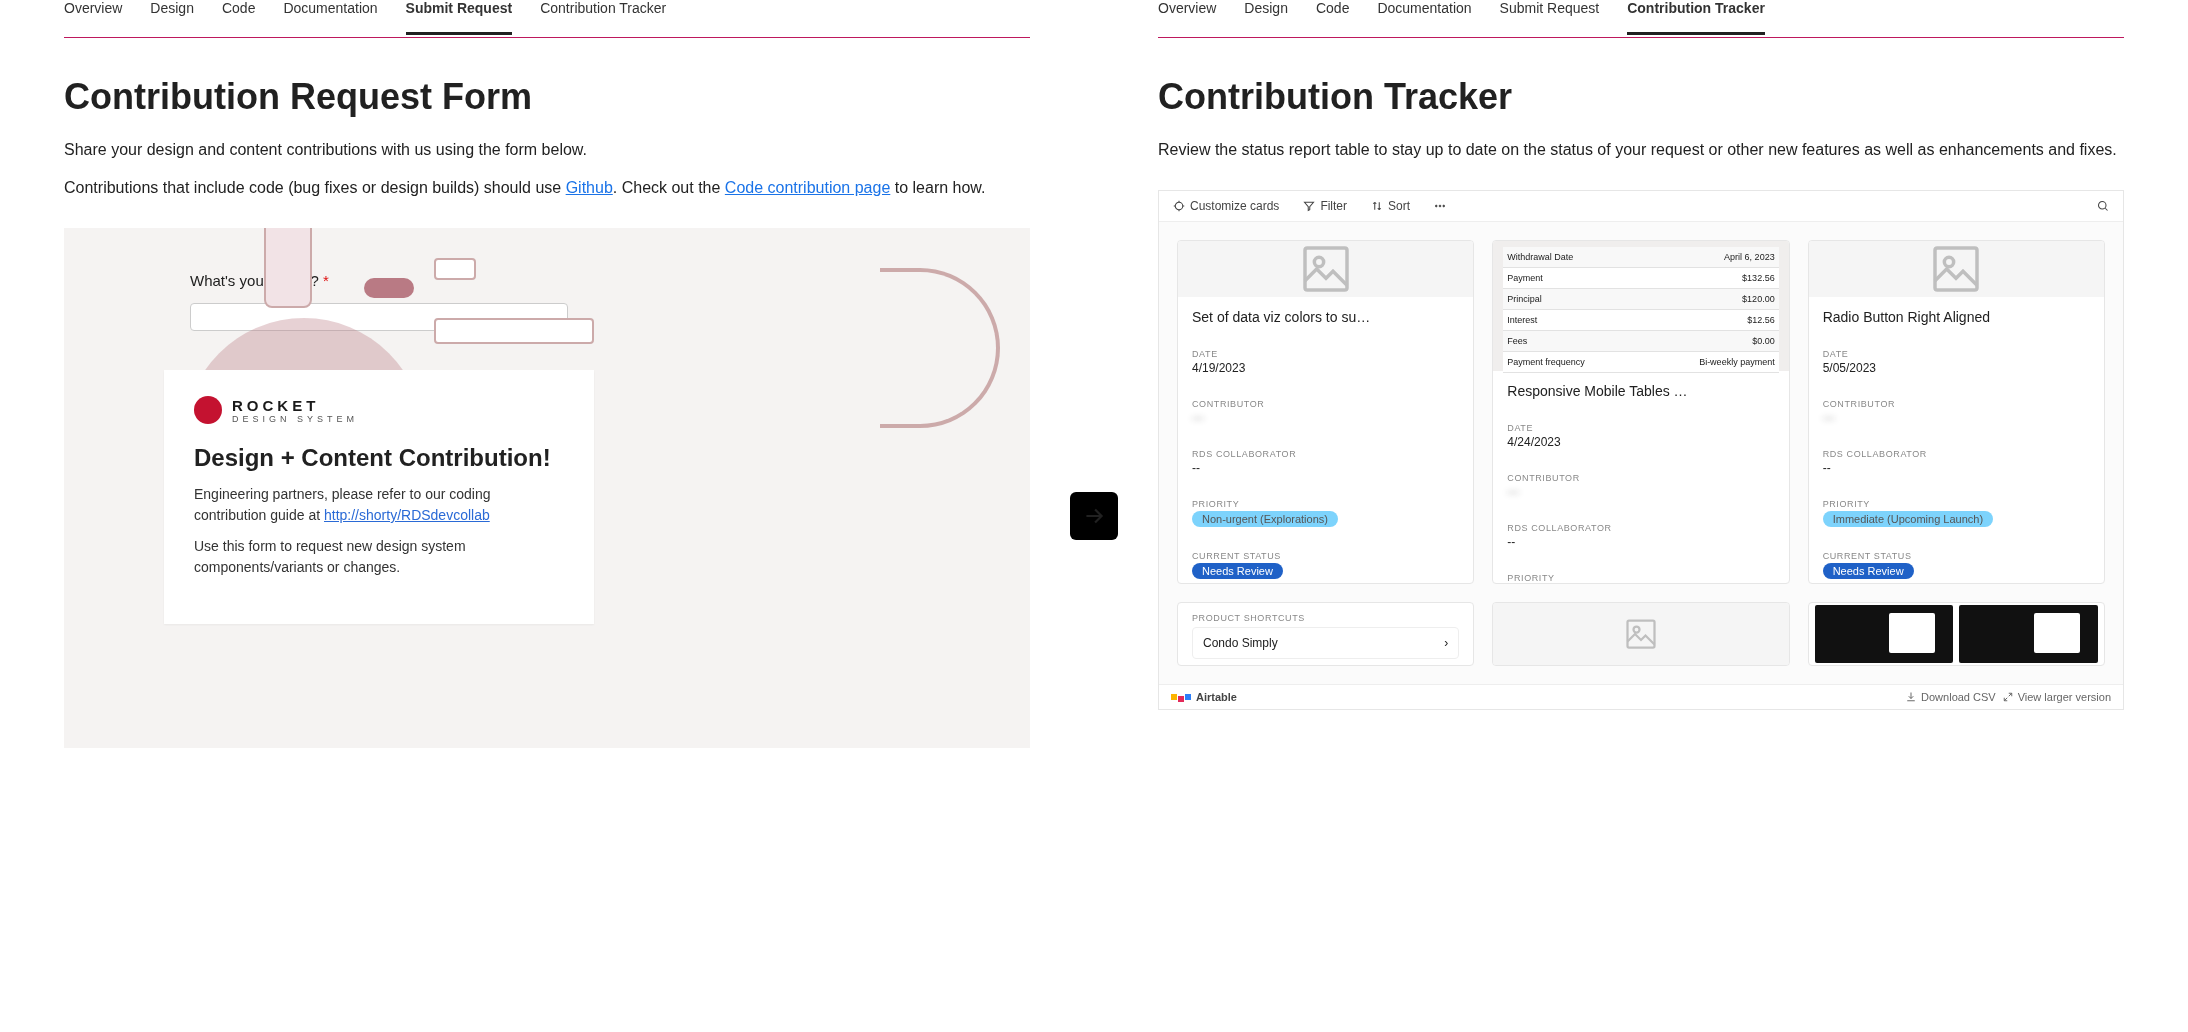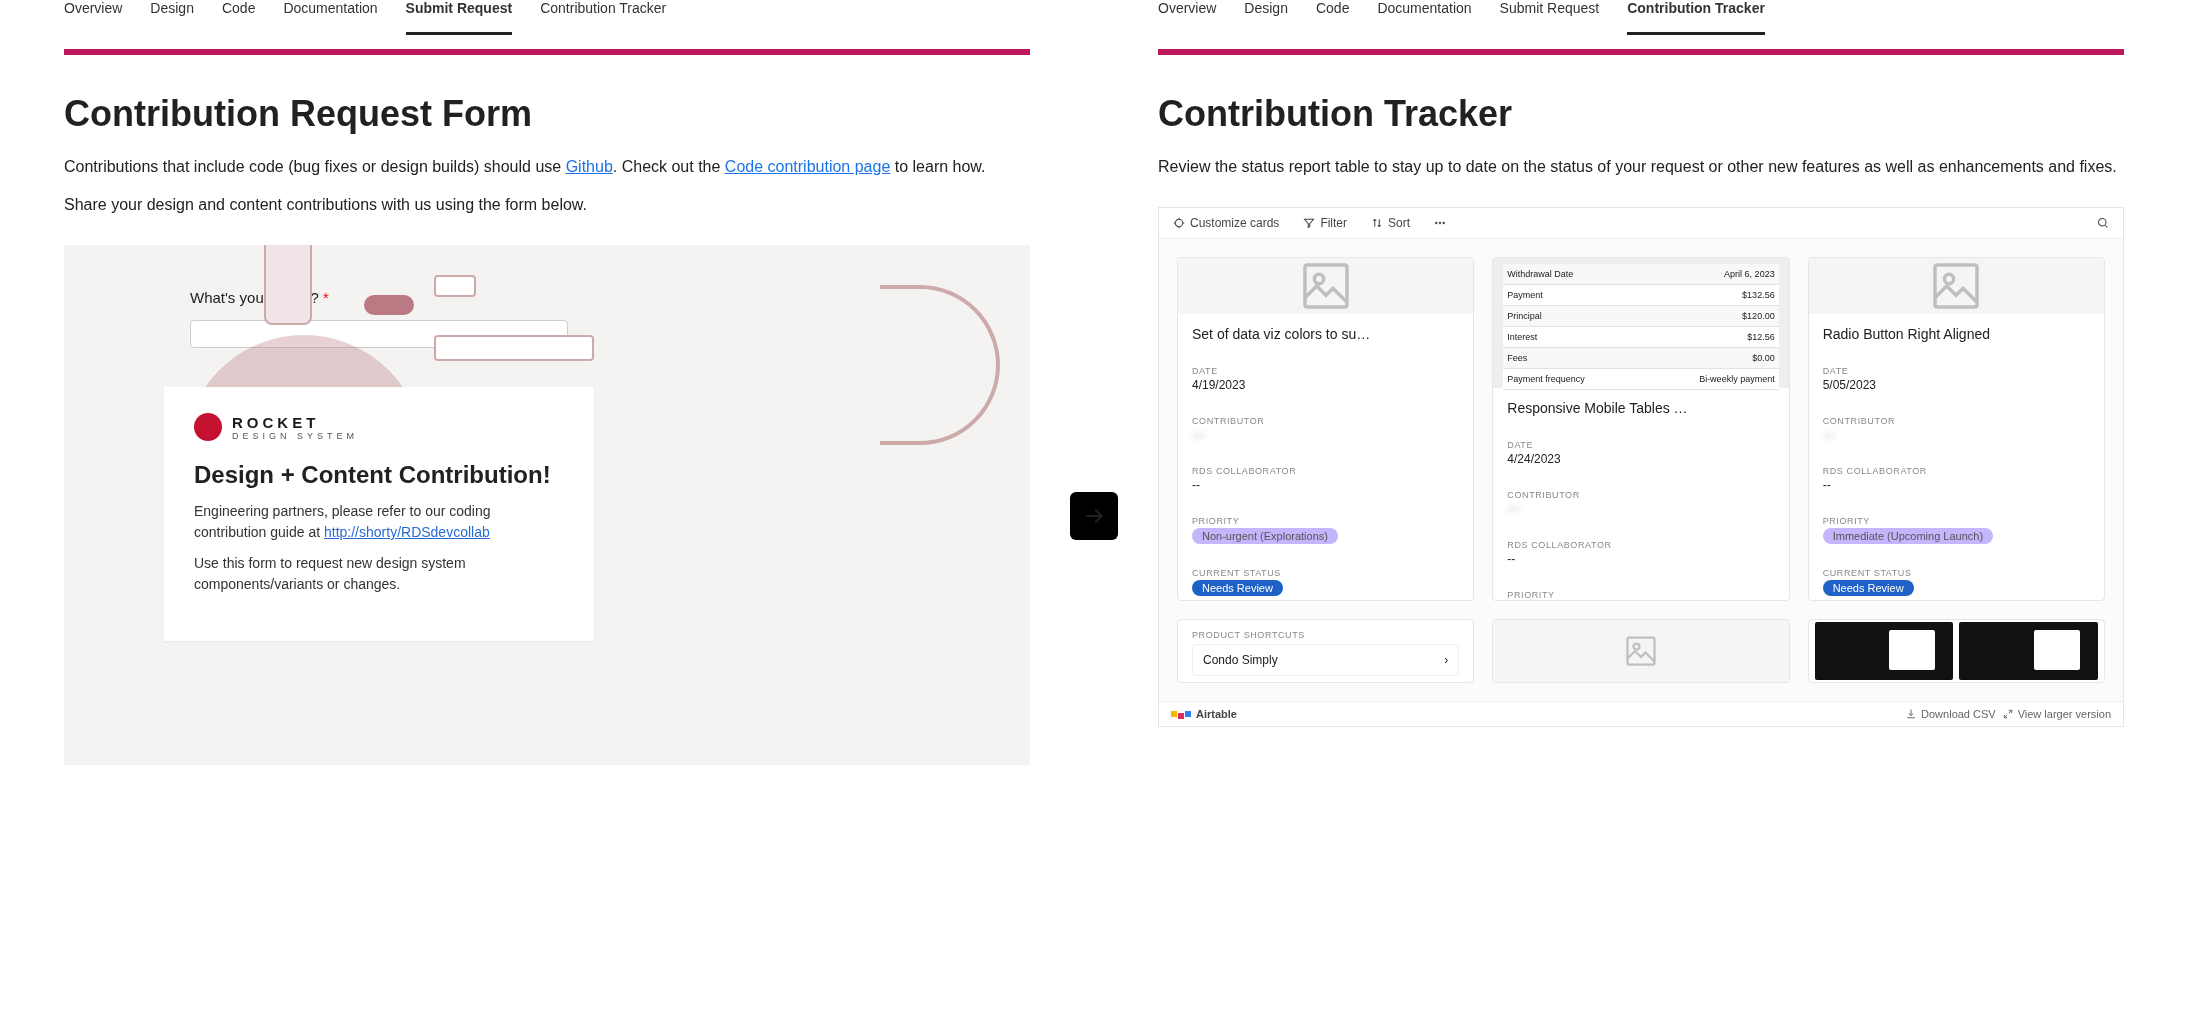--- a/index.html
+++ b/index.html
@@ -17,22 +17,22 @@
       padding: 0 64px;
       position: relative;
     }
     .panel-left { width: 50%; }
     .panel-right { width: 50%; }
 
     
     .tabs {
       display: flex;
       gap: 28px;
-      border-bottom: 6px solid #be185d;
-      height: 55px;
+      border-bottom: 1px solid #be185d;
+      height: 38px;
       align-items: flex-start;
       font-size: 14px;
     }
     .tab {
       padding-bottom: 16px;
       color: #333;
       cursor: pointer;
       font-weight: 400;
       border-bottom: 3px solid transparent;
     }
@@ -194,21 +194,21 @@
     .label { font-size: 9px; letter-spacing: .6px; text-transform: uppercase; color: #888; margin-top: 24px; }
     .val { font-size: 12px; margin-top: 2px; }
     .blur { filter: blur(3px); opacity:.55; }
     .badge {
       display: inline-block;
       padding: 2px 10px;
       border-radius: 10px;
       font-size: 11px;
       margin-top: 2px;
     }
-    .badge.gray { background: #c4b5fd; color: #555; }
+    .badge.gray { background: #7dd3fc; color: #555; }
     .badge.blue { background: #1f61c7; color: #fff; }
 
     .card2-shortcuts { font-size: 9px; letter-spacing:.6px; text-transform: uppercase; color:#888; padding: 10px 14px 4px; }
     .shortcut-row { margin: 0 14px 12px; border:1px solid #eee; border-radius:4px; padding: 8px 10px; display:flex; justify-content: space-between; align-items:center; font-size:12px; }
 
     .dark-thumbs { display:flex; gap:6px; height:60px; padding: 0 4px; }
     .dark { flex:1; background:#111; border-radius:2px; position:relative; }
     .dark::after { content:''; position:absolute; right:18px; top:8px; width:46px; height:40px; background:#fff; border-radius:2px; }
 
     
@@ -238,25 +238,25 @@
   <div class="tabs">
     <div class="tab">Overview</div>
     <div class="tab">Design</div>
     <div class="tab">Code</div>
     <div class="tab">Documentation</div>
     <div class="tab active">Submit Request</div>
     <div class="tab">Contribution Tracker</div>
   </div>
 
   <h1>Contribution Request Form</h1>
+  <p class="intro">Share your design and content contributions with us using the form below.</p>
   <p class="intro">
     <span>Contributions that include code (bug fixes or design builds) should use </span>
     <a class="link">Github</a><span>. Check out the </span><a class="link">Code contribution page</a><span> to learn how.</span>
   </p>
-  <p class="intro">Share your design and content contributions with us using the form below.</p>
 
   <div class="form-embed">
     <div class="form-decor">
       <div class="deco big-circle"></div>
       <div class="deco phone"></div>
       <div class="deco pill"></div>
       <div class="deco input"></div>
       <div class="deco icons"></div>
       <div class="deco arc"></div>
     </div>

